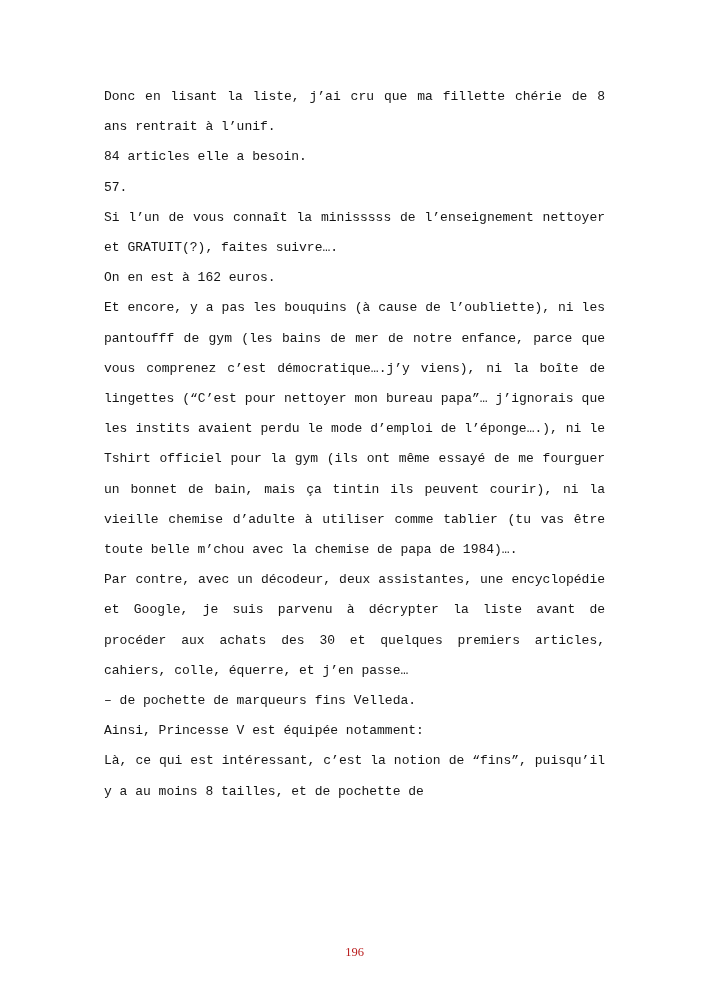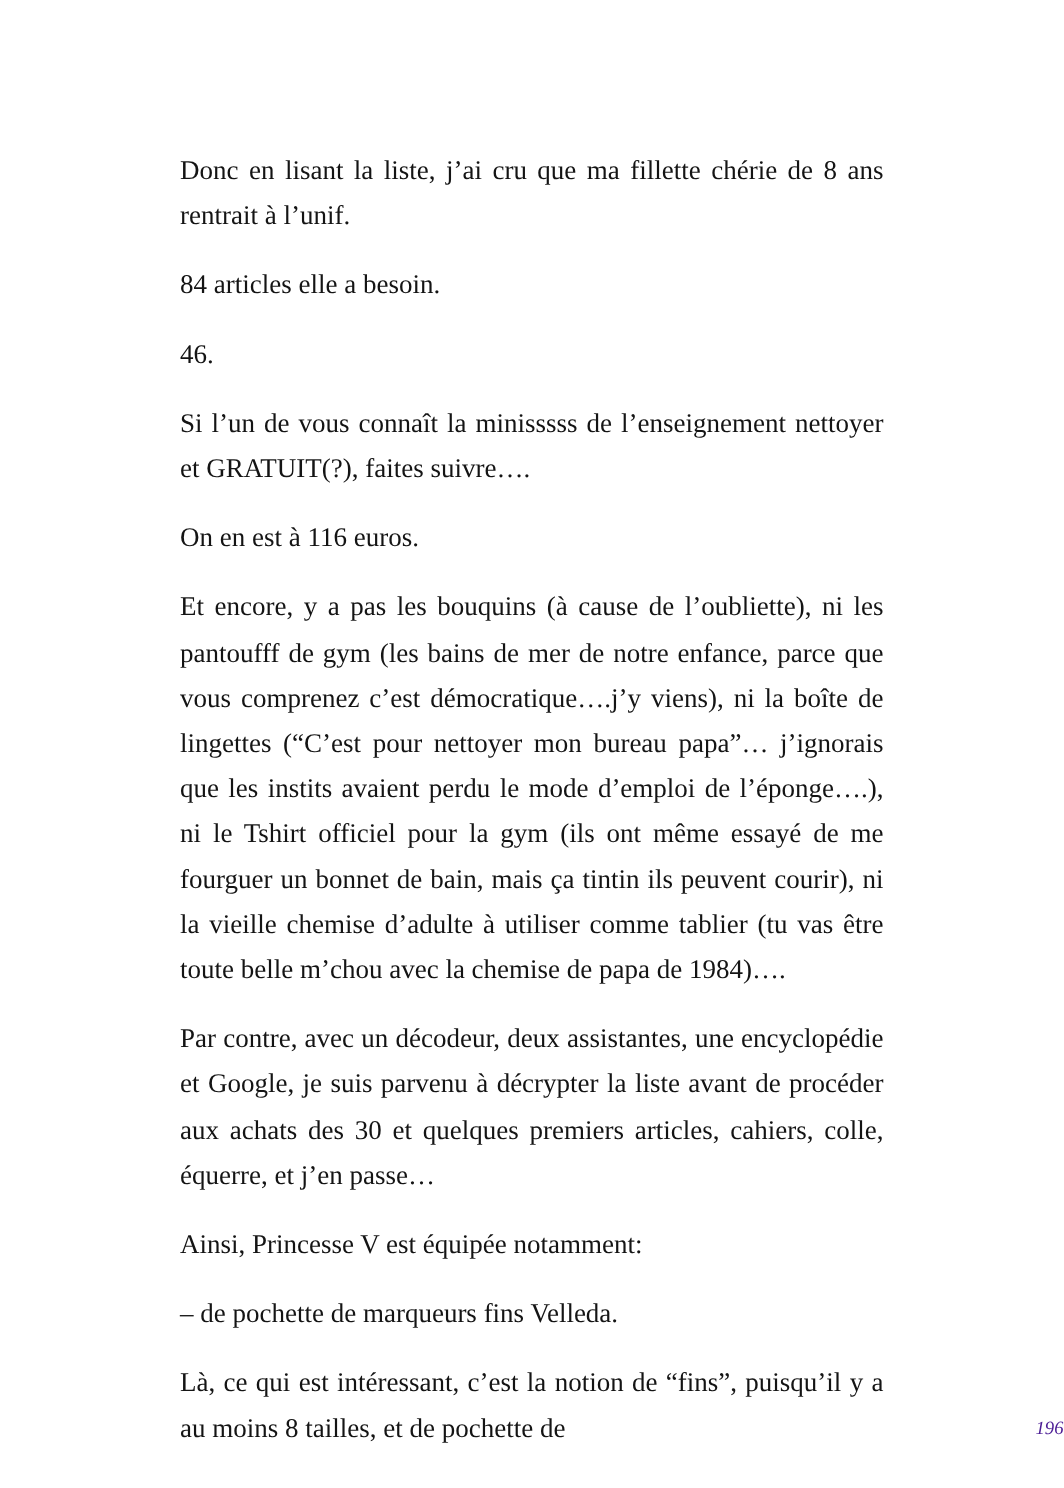--- a/index.html
+++ b/index.html
@@ -16,48 +16,48 @@
     font-family: "Liberation Serif", "DejaVu Serif", serif;
     color: #141414;
   }
   .text-block {
     position: absolute;
     top: 82px;
     left: 104px;
     width: 501px;
   }
   .text-block p {
-    margin: 16px;
-    font-size: 18px;
+    margin: 0;
+    font-size: 13px;
     line-height: 30.2px;
     text-align: justify;
     text-justify: inter-word;
     color: #141414;
+    font-family: Liberation Mono, monospace;
   }
   .page-number {
     position: absolute;
     bottom: 32px;
     left: 0;
     width: 100%;
-    text-align: right;
+    text-align: center;
     font-size: 12.5px;
-    color: #4c1d95;
-    font-style: italic;
+    color: #b91c1c;
   }
 </style>
 </head>
 <body>
 
 <div class="sheet">
   <div class="text-block">
     <p>Donc en lisant la liste, j’ai cru que ma fillette chérie de 8 ans rentrait à l’unif.</p>
     <p>84 articles elle a besoin.</p>
-    <p>46.</p>
+    <p>57.</p>
     <p>Si l’un de vous connaît la minisssss de l’enseignement nettoyer et GRATUIT(?), faites suivre….</p>
-    <p>On en est à 116 euros.</p>
+    <p>On en est à 162 euros.</p>
     <p>Et encore, y a pas les bouquins (à cause de l’oubliette), ni les pantoufff de gym (les bains de mer de notre enfance, parce que vous comprenez c’est démocratique….j’y viens), ni la boîte de lingettes (“C’est pour nettoyer mon bureau papa”… j’ignorais que les instits avaient perdu le mode d’emploi de l’éponge….), ni le Tshirt officiel pour la gym (ils ont même essayé de me fourguer un bonnet de bain, mais ça tintin ils peuvent courir), ni la vieille chemise d’adulte à utiliser comme tablier (tu vas être toute belle m’chou avec la chemise de papa de 1984)….</p>
     <p>Par contre, avec un décodeur, deux assistantes, une encyclopédie et Google, je suis parvenu à décrypter la liste avant de procéder aux achats des 30 et quelques premiers articles, cahiers, colle, équerre, et j’en passe…</p>
+    <p>– de pochette de marqueurs fins Velleda.</p>
     <p>Ainsi, Princesse V est équipée notamment:</p>
-    <p>– de pochette de marqueurs fins Velleda.</p>
     <p>Là, ce qui est intéressant, c’est la notion de “fins”, puisqu’il y a au moins 8 tailles, et de pochette de</p>
   </div>
   <div class="page-number">196</div>
 </div>
 
 </body></html>

